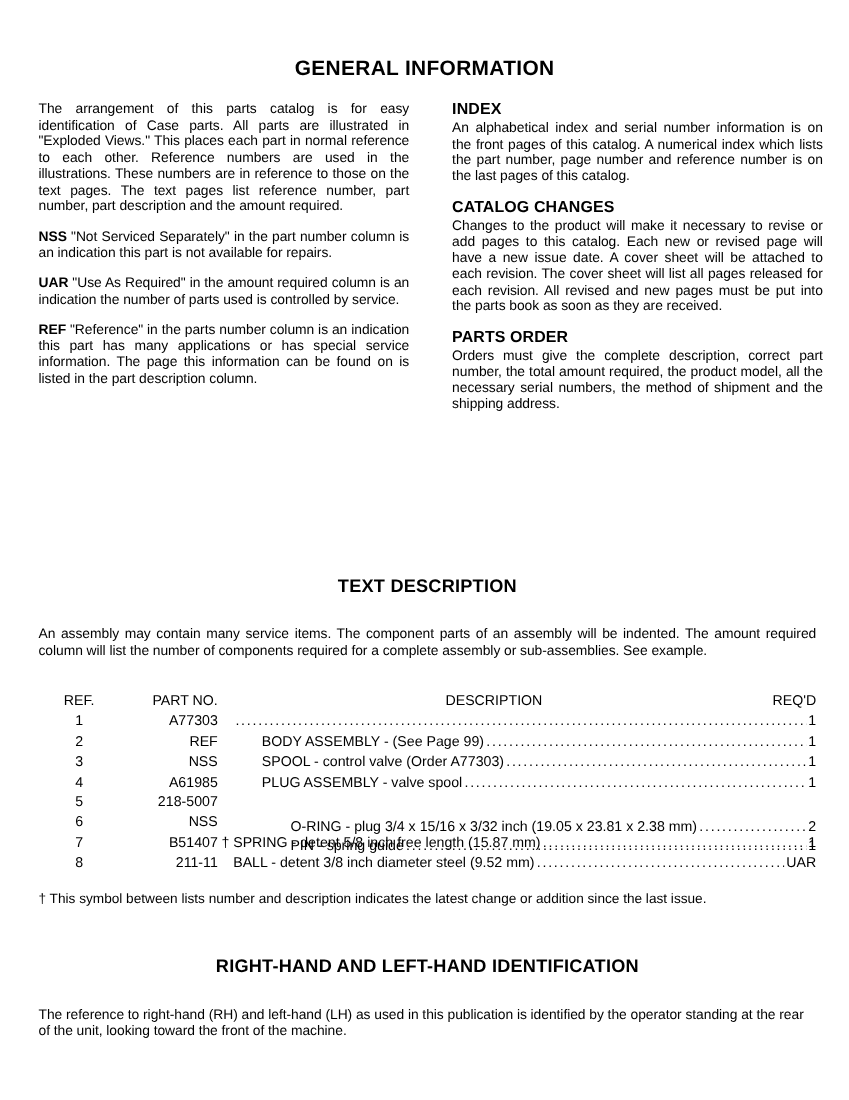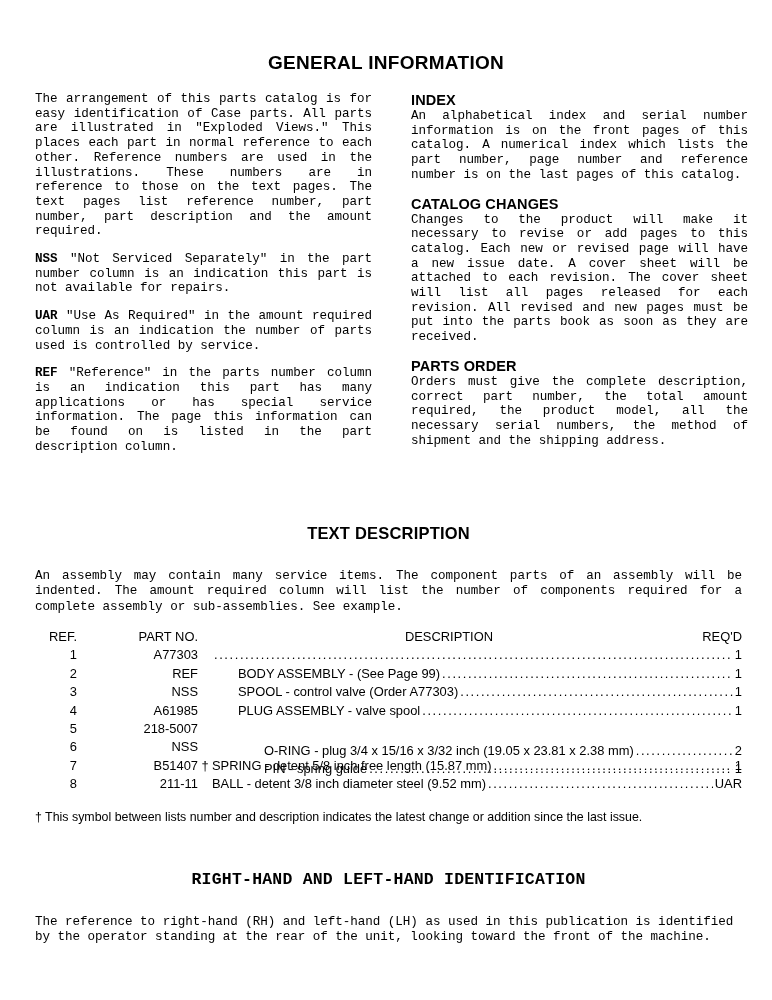--- a/index.html
+++ b/index.html
@@ -64,21 +64,20 @@
   }
   .col-left  { left: 0px; }
   .col-right { left: 376px; }
 
   .body-par {
     font-size: 12.6px;
     line-height: 14.7px;
     text-align: justify;
     margin: 0 0 13px 0;
     letter-spacing: -0.05px;
-    font-family: Liberation Mono, monospace;
   }
   .body-par.tight { margin-bottom: 0; }
   .body-par b { font-weight: bold; }
 
   
   .textdesc {
     position: absolute;
     left: 35px;
     top: 524px;
     width: 707px;
@@ -99,24 +98,24 @@
     font-size: 12.9px;
   }
   .prow {
     position: relative;
     height: 18.4px;
     line-height: 18.4px;
     white-space: nowrap;
   }
   .c-ref {
     position: absolute;
-    left: 0;
+    left: 16px;
     top: 0;
     width: 42px;
-    text-align: right;
+    text-align: center;
   }
   .c-part {
     position: absolute;
     left: 43px;
     top: 0;
     width: 120px;
     text-align: right;
   }
   .c-desc {
     position: absolute;
@@ -182,21 +181,21 @@
     text-align: justify;
   }
 
   
   .rhlh {
     position: absolute;
     left: 35px;
     top: 870px;
     width: 707px;
   }
-  .rhlh .section-title { margin-bottom: 26px; font-family: Liberation Mono, monospace; }
+  .rhlh .section-title { margin-bottom: 26px; }
   .rhlh .body-par {
     font-size: 12.6px;
     line-height: 15.4px;
     margin: 0;
     text-align: left;
   }
 </style>
 </head>
 <body>
 

